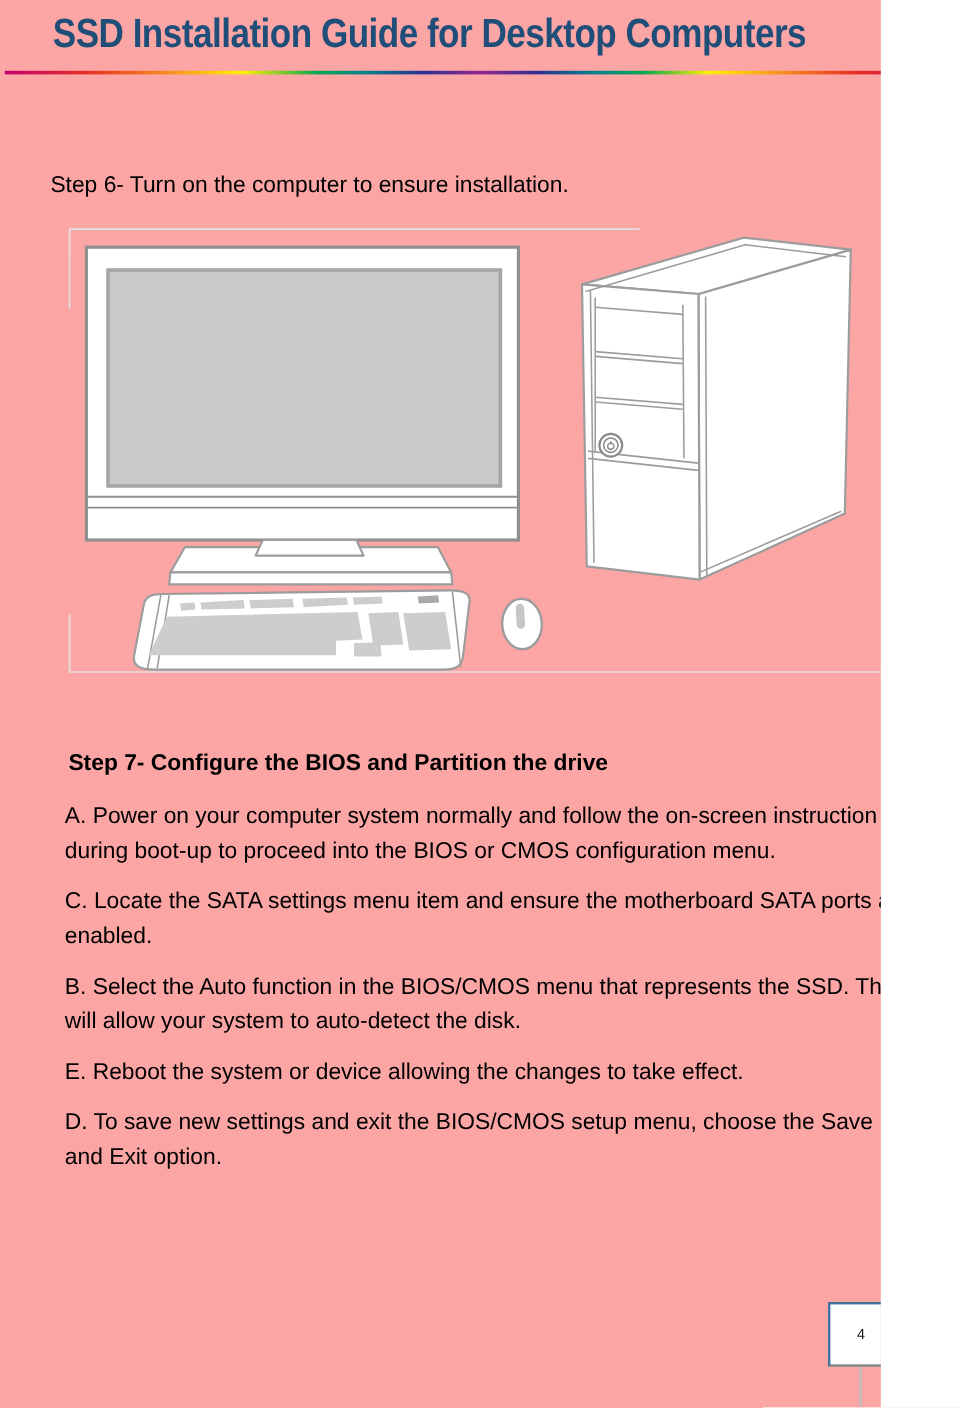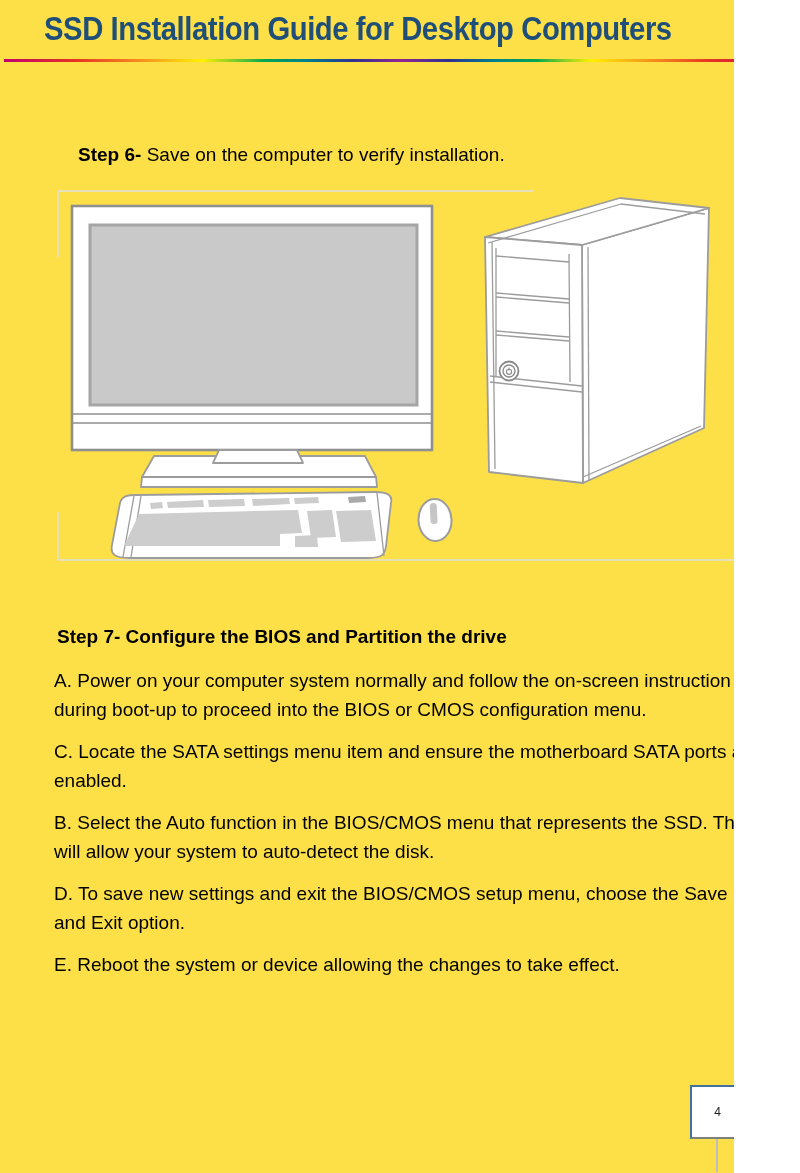--- a/index.html
+++ b/index.html
@@ -1,33 +1,33 @@
 <!DOCTYPE html>
 <html><head>
 <meta charset="utf-8">
 <style>
   html,body{margin:0;padding:0;background:#ffffff;}
   .page{
-    position:relative;width:734px;height:1173px;background:#fde047;overflow:hidden;
+    position:relative;width:734px;height:1173px;background:#fca5a5;overflow:hidden;
     font-family:"Liberation Sans",sans-serif;color:#000000;
   }
   .doc-title{
     position:absolute;left:44px;top:9px;margin:0;
     font-size:34px;font-weight:bold;color:#1F4E79;letter-spacing:-0.5px;
     transform:scaleX(0.86);transform-origin:0 0;white-space:nowrap;
   }
   .rainbow-rule{
     position:absolute;left:4px;top:59px;width:793px;height:3px;
     background:linear-gradient(90deg,
       #C4006E 0%,#E63323 9%,#F68B1F 17%,#FFF200 25%,#00A651 33%,#00828C 38%,
       #2E3192 44%,#92278F 50%,#2E3192 56%,#00828C 62%,#00A651 67%,#FFF200 74%,
       #F68B1F 82%,#E63323 89%,#C4006E 100%);
   }
   .step6{position:absolute;left:42px;top:140px;font-size:19px;line-height:29px;}
-  .bold{font-weight:bold;margin-left:36px;}
+  .bold{font-weight:normal;}
   .figure-wrap{position:absolute;left:55px;top:190px;width:687px;height:372px;}
   .step7{position:absolute;left:57px;top:622px;margin:0;font-size:19px;line-height:29px;font-weight:bold;}
   .paras{position:absolute;left:54px;top:666px;width:708px;font-size:19px;line-height:29px;}
   .paras p{margin:0 0 13px 0;}
   .page-num-box{
     position:absolute;left:690px;top:1085px;width:51px;height:50px;
     border:2px solid #41719C;border-bottom-color:#7F7F7F;
     display:flex;align-items:center;justify-content:center;
     font-size:12px;color:#1a1a1a;background:#ffffff;
   }
@@ -37,21 +37,21 @@
 <body>
 
 <div class="page">
 
   <h1 class="doc-title">SSD Installation Guide for Desktop Computers</h1>
 
   <div class="rainbow-rule"></div>
 
   <div class="step6">
     <span class="bold">Step 6-</span>
-    <span>Save on the computer to verify installation.</span>
+    <span>Turn on the computer to ensure installation.</span>
   </div>
 
   <div class="figure-wrap">
     <svg role="img" width="687" height="372" viewBox="0 0 687 372" xmlns="http://www.w3.org/2000/svg" aria-label="Line drawing of a desktop computer setup: monitor with stand, tower case with drive bays and power button, keyboard and mouse">
 
       <g stroke="#E0E0E0" stroke-width="1.4" fill="none">
         <path d="M3,67 L3,1 L478,1"></path>
         <path d="M3,322 L3,370 L686,370"></path>
       </g>
 
@@ -127,26 +127,26 @@
     </p>
     <p>
       <span>C.</span>
       <span>Locate the SATA settings menu item and ensure the motherboard SATA ports are enabled.</span>
     </p>
     <p>
       <span>B.</span>
       <span>Select the Auto function in the BIOS/CMOS menu that represents the SSD. This will allow your system to auto-detect the disk.</span>
     </p>
     <p>
+      <span>E.</span>
+      <span>Reboot the system or device allowing the changes to take effect.</span>
+    </p>
+    <p>
       <span>D.</span>
       <span>To save new settings and exit the BIOS/CMOS setup menu, choose the Save and Exit option.</span>
-    </p>
-    <p>
-      <span>E.</span>
-      <span>Reboot the system or device allowing the changes to take effect.</span>
     </p>
   </div>
 
   <div class="page-num-box">
     <span>4</span>
   </div>
   <div class="page-num-line"></div>
 
 </div>
 

